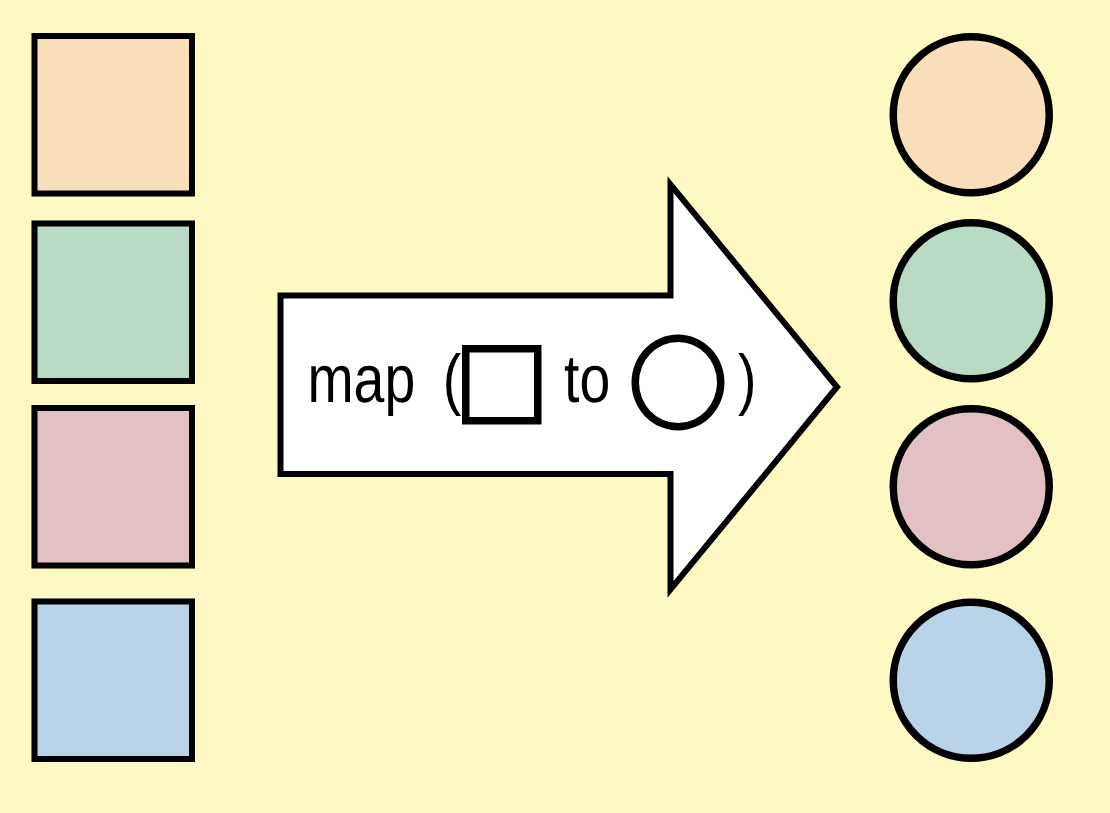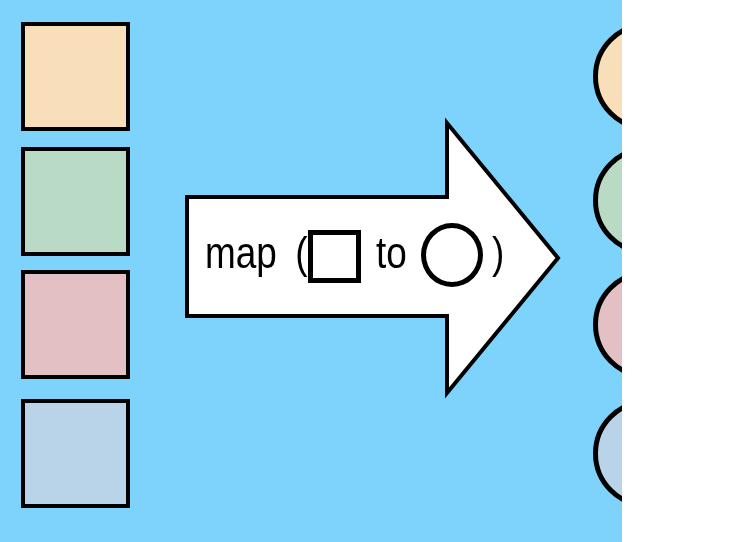--- a/index.html
+++ b/index.html
@@ -2,23 +2,23 @@
 <html><head>
 <meta charset="utf-8">
 <style>
   html, body {
     margin: 0;
     padding: 0;
     background: #ffffff;
   }
   .stage {
     position: relative;
-    width: 622px;
+    width: 740px;
     height: 542px;
-    background: #7dd3fc;
+    background: #fef9c3;
     overflow: hidden;
     font-family: "Liberation Sans", sans-serif;
   }
   
   .shape-square {
     position: absolute;
     left: 21px;
     width: 101px;
     height: 101px;
     border: 4px solid #000000;

